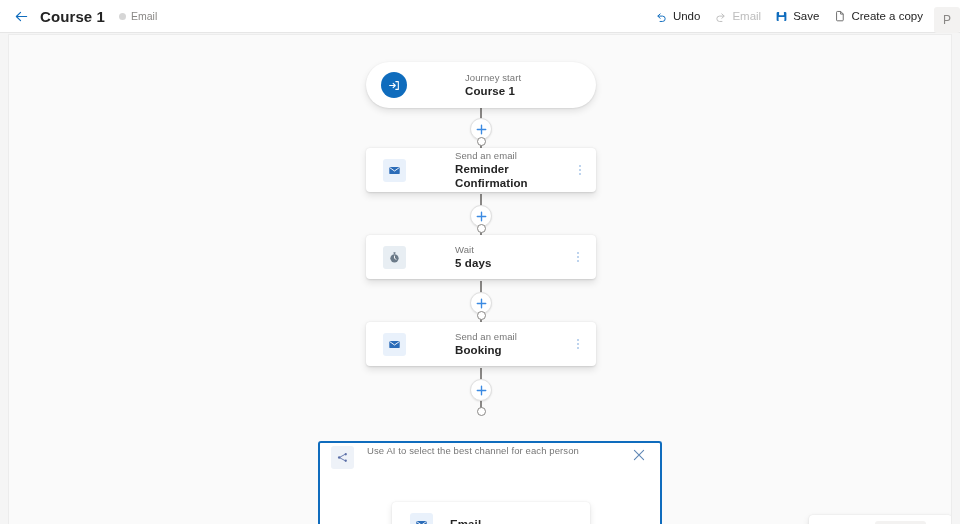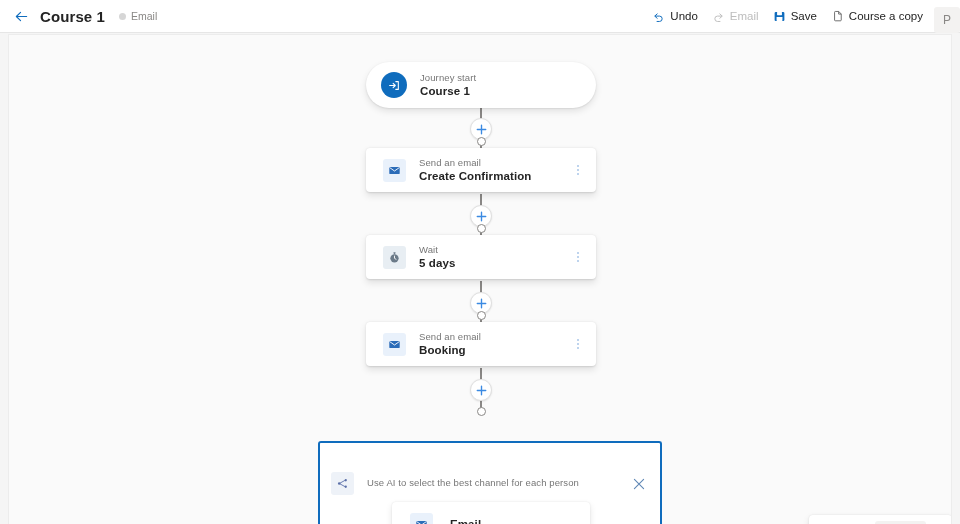--- a/index.html
+++ b/index.html
@@ -101,21 +101,21 @@
     position: absolute; left: 357px; width: 230px;
     background: #ffffff; border-radius: 4px;
     box-shadow: 0 0.6px 1.8px rgba(0,0,0,.11), 0 3.2px 7.2px rgba(0,0,0,.10);
     display: flex; align-items: center;
     cursor: pointer;
   }
   .node.start {
     border-radius: 26px; height: 46px;
     left: 357px; width: 230px;
   }
-  .node.step { height: 44px; }
+  .node.step { height: 44px; gap: 36px; }
   .node-icon-tile {
     width: 23px; height: 23px; border-radius: 3px;
     margin-left: 17px; flex: 0 0 auto;
     display: flex; align-items: center; justify-content: center;
   }
   .tile-email { background: #e9f1fb; color: #2b6cb8; }
   .tile-wait  { background: #e8eef3; color: #6b7a88; }
   .tile-ai    { background: #eef2f8; color: #5b6fa8; }
   .start-icon {
     width: 26px; height: 26px; border-radius: 50%;
@@ -144,21 +144,21 @@
 
   
   .ai-node {
     position: absolute; left: 309px; top: 406px;
     width: 344px; height: 118px;
     background: #ffffff;
     border: 2px solid #0f6cbd;
     border-bottom: none;
     border-radius: 3px 3px 0 0;
   }
-  .ai-head { display: flex; align-items: center; padding-top: 28px; }
+  .ai-head { display: flex; align-items: flex-start; padding-top: 2px; }
   .ai-head .node-icon-tile { margin-left: 11px; margin-top: 1px; }
   .ai-close {
     margin-left: auto; margin-right: 12px; margin-top: 1px;
     width: 18px; height: 18px; cursor: pointer;
     display: flex; align-items: center; justify-content: center;
     color: #5f87b5;
   }
   .channel-card {
     position: absolute; left: 72px; width: 198px;
     background: #ffffff; border-radius: 4px;
@@ -238,21 +238,21 @@
       <span>Save</span>
     </div>
 
     <div class="tool-btn">
       <span class="ic tool-ic-dark">
         <svg width="13" height="13" viewBox="0 0 16 16" fill="none" aria-hidden="true">
           <path d="M5.4 1.8h4.1l3.1 3.1v7.4a1 1 0 0 1-1 1H5.4a1 1 0 0 1-1-1V2.8a1 1 0 0 1 1-1z" stroke="currentColor" stroke-width="1.1" stroke-linejoin="round"></path>
           <path d="M9.4 1.9v3.1h3.1" stroke="currentColor" stroke-width="1.1" stroke-linejoin="round"></path>
         </svg>
       </span>
-      <span>Course a copy</span>
+      <span>Create a copy</span>
     </div>
 
     <div class="tool-partial">
       <span>P</span>
     </div>
   </div>
 </div>
 
 <div class="canvas-wrap">
   <div class="canvas">
@@ -284,21 +284,21 @@
       <div class="dot-node" style="top:275.5px;"></div>
 
       <div class="conn-line" style="top:333px;height:44px;"></div>
       <div class="plus-node" style="top:344px;">
         <svg width="11" height="11" viewBox="0 0 12 12" aria-hidden="true">
           <path d="M6 1.4v9.2M1.4 6h9.2" stroke="currentColor" stroke-width="1.5" stroke-linecap="round"></path>
         </svg>
       </div>
       <div class="dot-node" style="top:371.5px;"></div>
 
-      <div class="node start" style="top:27px;">
+      <div class="node start" style="top:27px;gap:45px;">
         <div class="start-icon">
           <svg width="13" height="13" viewBox="0 0 16 16" fill="none" aria-hidden="true">
             <path d="M2 8h6.6M6.3 5.4 9 8l-2.7 2.6" stroke="currentColor" stroke-width="1.3" stroke-linecap="round" stroke-linejoin="round"></path>
             <path d="M9.6 3.2h3.1v9.6H9.6" stroke="currentColor" stroke-width="1.3" stroke-linecap="round" stroke-linejoin="round"></path>
           </svg>
         </div>
         <div class="node-text">
           <div class="node-sub">Journey start</div>
           <div class="node-title">Course 1</div>
         </div>
@@ -306,21 +306,21 @@
 
       <div class="node step" style="top:113px;">
         <div class="node-icon-tile tile-email">
           <svg width="13" height="13" viewBox="0 0 16 16" fill="none" aria-hidden="true">
             <rect x="1.6" y="3.6" width="12.8" height="8.8" rx="1.1" fill="currentColor"></rect>
             <path d="M2.3 4.6 8 8.6l5.7-4" stroke="#ffffff" stroke-width="1.1" stroke-linecap="round" stroke-linejoin="round"></path>
           </svg>
         </div>
         <div class="node-text">
           <div class="node-sub">Send an email</div>
-          <div class="node-title">Create Confirmation</div>
+          <div class="node-title">Reminder Confirmation</div>
         </div>
         <div class="node-menu">
           <i></i>
             <i></i>
             <i></i>
         </div>
       </div>
 
       <div class="node step" style="top:200px;">
         <div class="node-icon-tile tile-wait">

